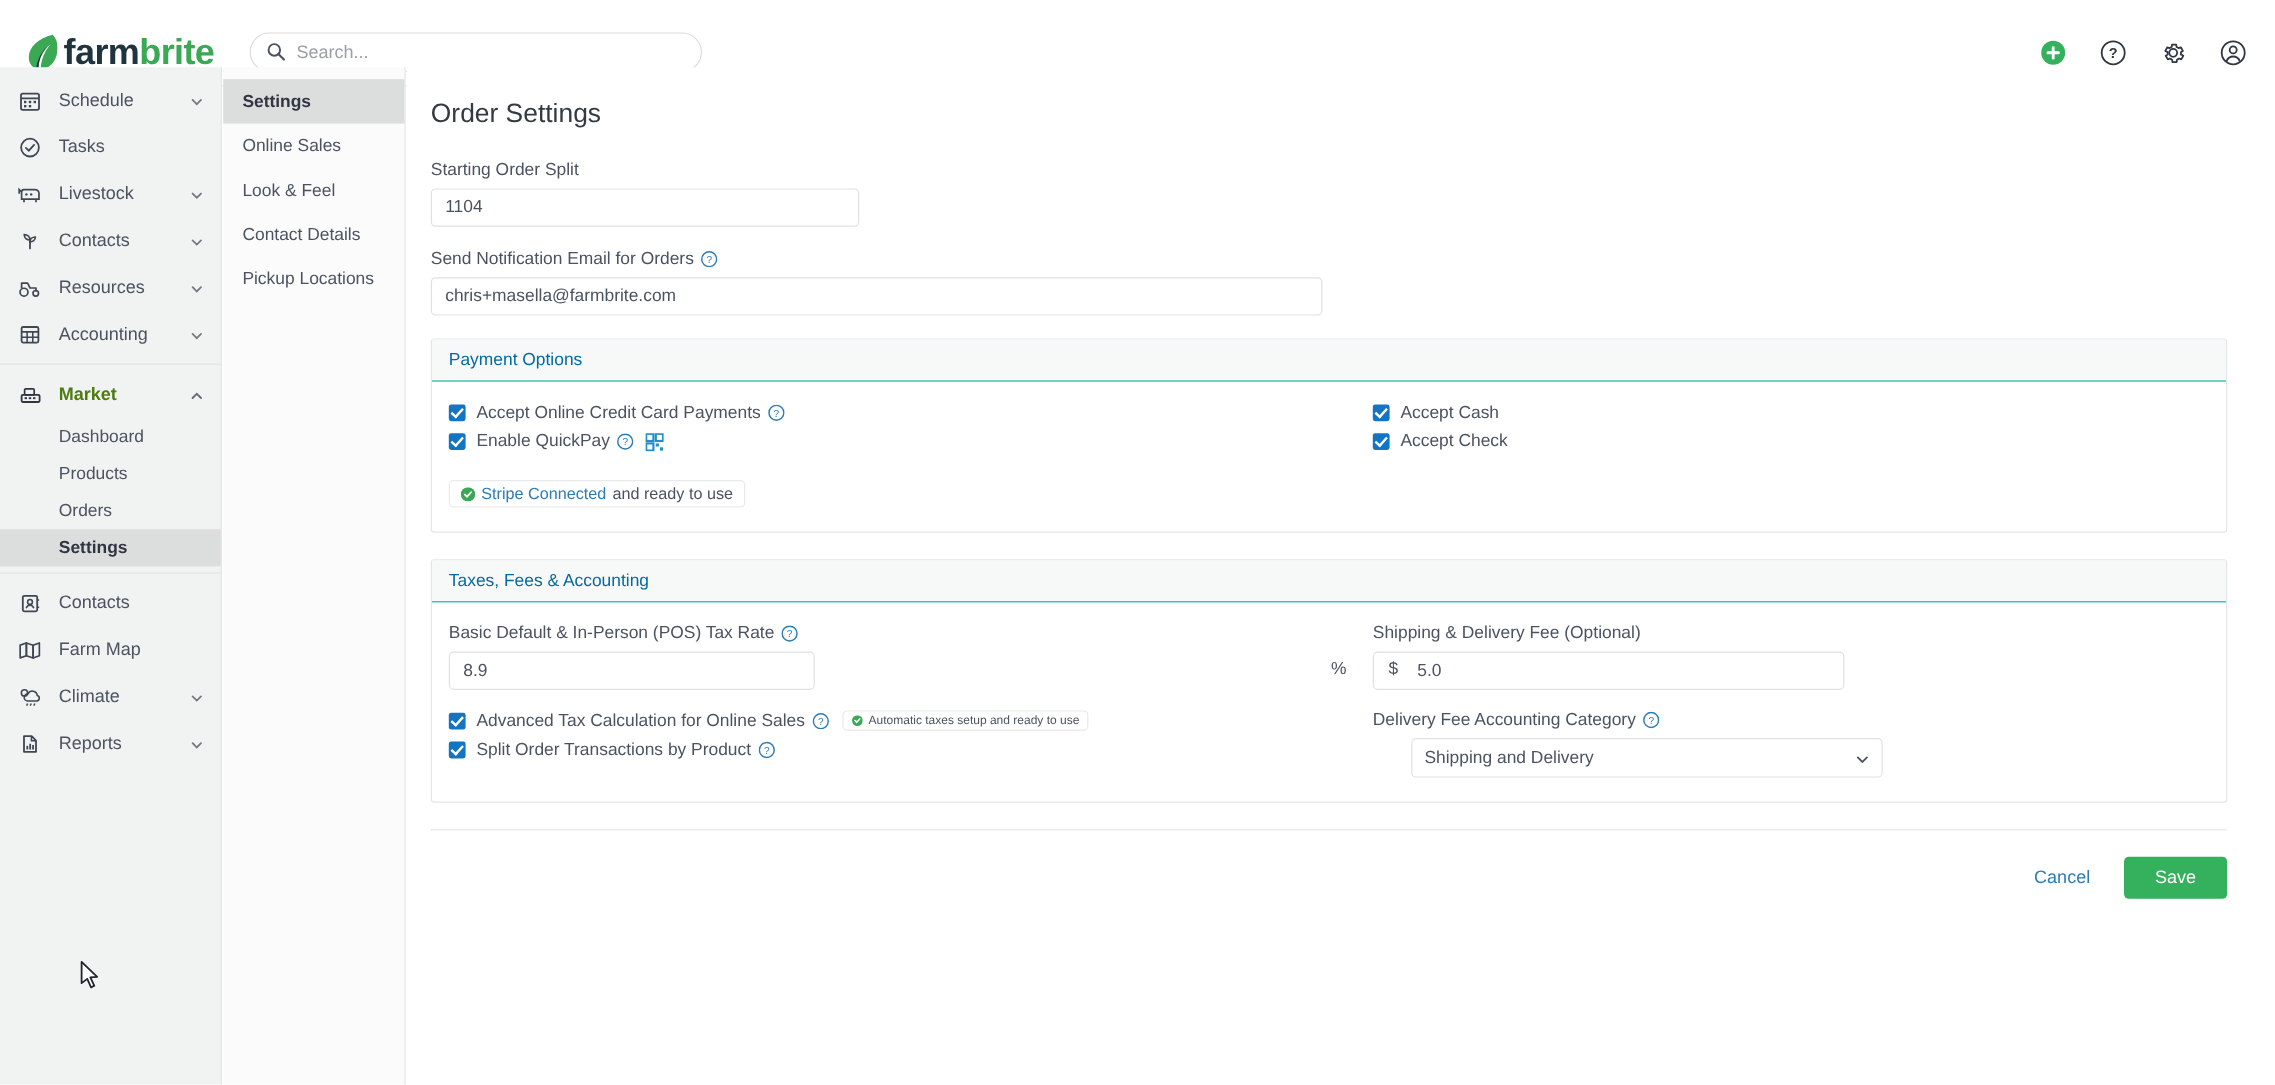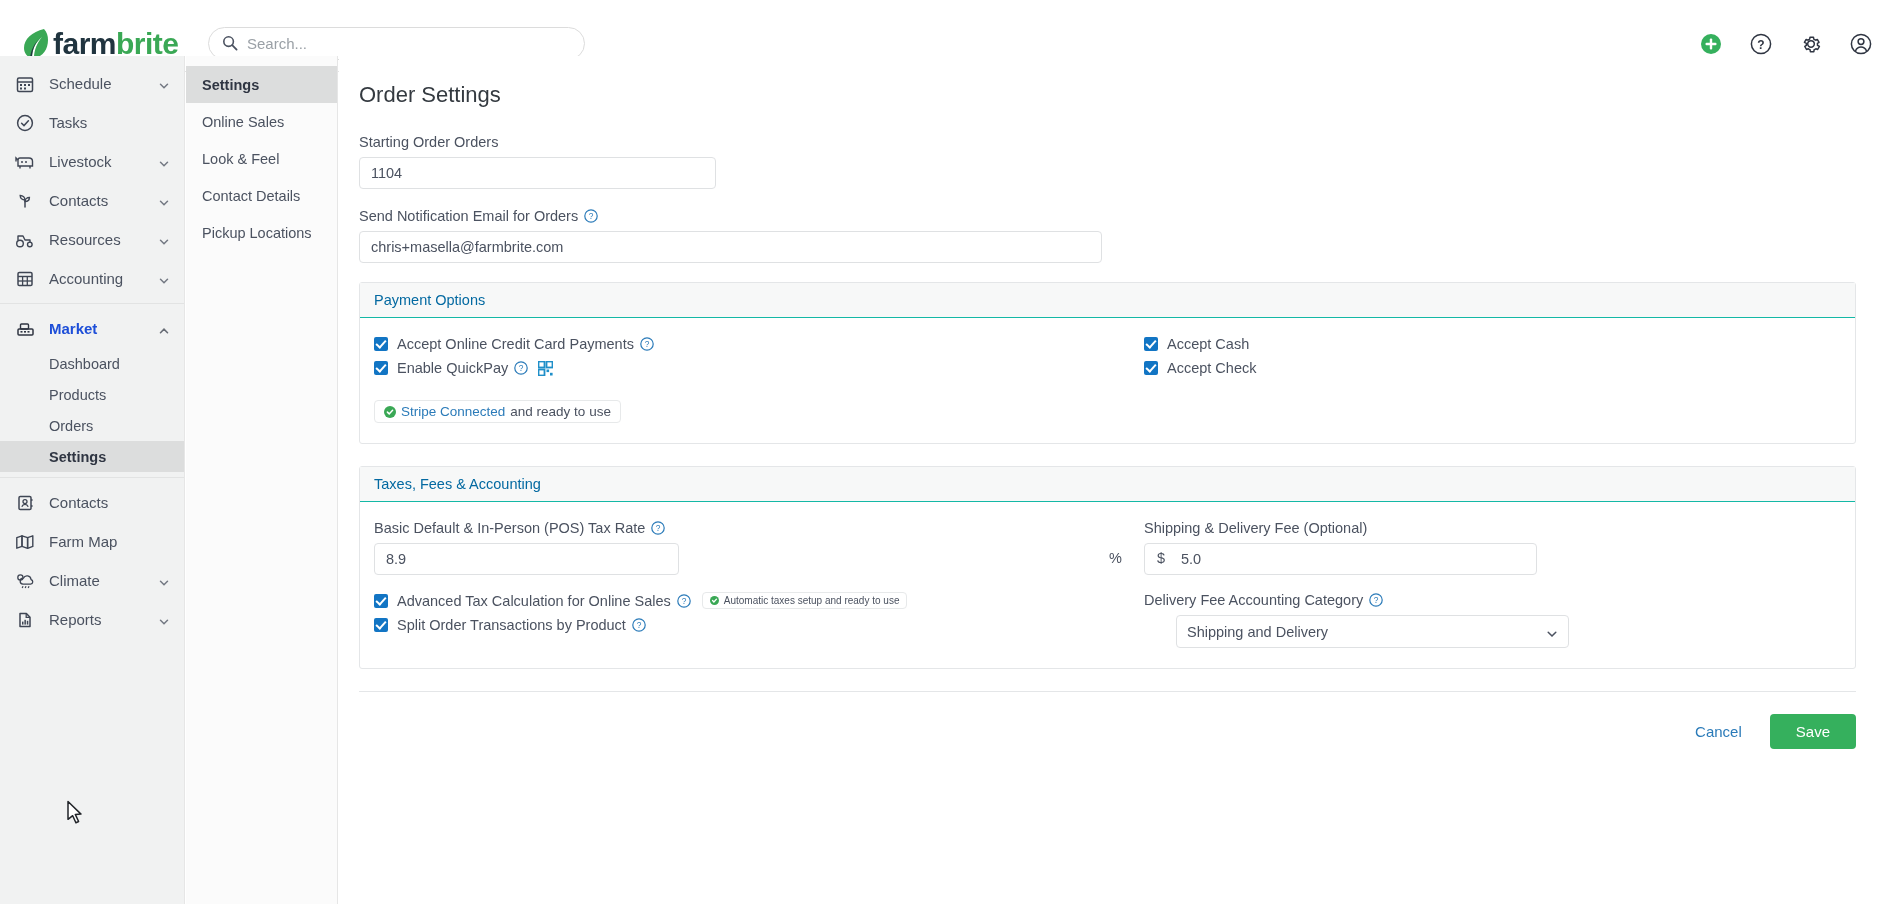--- a/index.html
+++ b/index.html
@@ -41,21 +41,21 @@
     position:absolute; top:56px; left:0; width:185px; height:848px;
     background:#f1f2f2; border-right:1px solid #e6e6e6;
     padding-top:8px;
   }
   .nav-item{
     display:flex; align-items:center; height:39px; padding:0 14px 0 14px;
     color:#4b5260; font-size:15px; cursor:pointer; position:relative;
   }
   .nav-item .ic{ width:22px; height:22px; margin-right:13px; flex:none; display:flex; align-items:center; justify-content:center; }
   .nav-item .lbl{ flex:1; }
-  .nav-item.active{ font-weight:bold; color:#1d4ed8; }
+  .nav-item.active{ font-weight:bold; color:#4d7c0f; }
   .caret{ width:12px; height:12px; flex:none; opacity:.7; }
   .subitem{
     display:flex; align-items:center; height:31px; padding-left:49px;
     font-size:14.5px; color:#4b5260; cursor:pointer;
   }
   .subitem.sel{ background:#dcdddd; font-weight:bold; color:#2f3542; }
   .nav-divider{ height:1px; background:#e2e3e3; margin:5px 0; }
 
   
   .settingsnav{
@@ -394,21 +394,21 @@
   </div>
   <div class="snav-item">
     <span>Pickup Locations</span>
   </div>
 </div>
 
 <main class="main">
   <h1 class="page-title">Order Settings</h1>
 
   <div class="fieldgroup">
-    <label class="fl">Starting Order Orders</label>
+    <label class="fl">Starting Order Split</label>
     <input id="order-number" class="inp" type="text" value="1104" style="">
   </div>
 
   <div class="fieldgroup">
     <label class="fl">
       <span>Send Notification Email for Orders</span>
       <span class="helpq">
         <svg width="14" height="14" viewBox="0 0 14 14">
             <circle cx="7" cy="7" r="6.2" fill="none" stroke="#2b7bb9" stroke-width="1.2"></circle>
             <text x="7" y="10.2" font-size="8.4" font-family="Liberation Sans, sans-serif" fill="#2b7bb9" text-anchor="middle">?</text>

